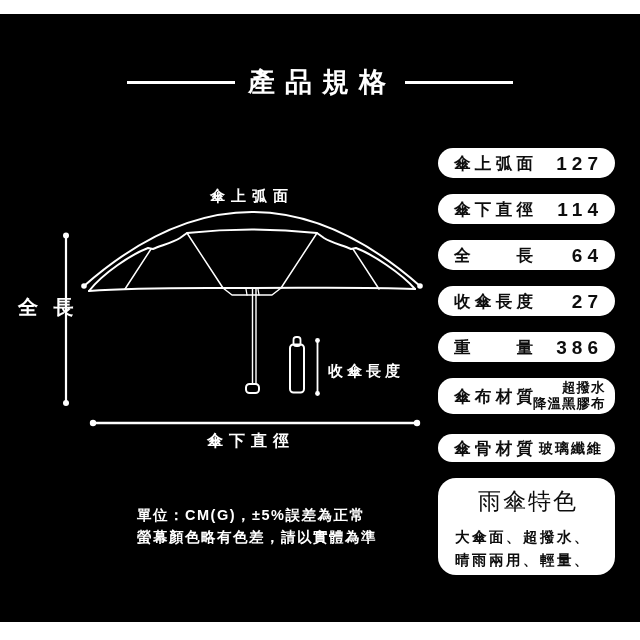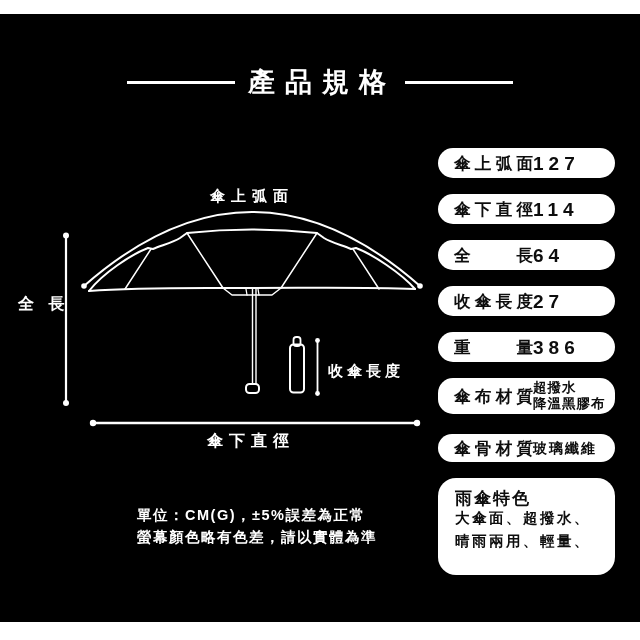--- a/index.html
+++ b/index.html
@@ -14,52 +14,52 @@
   .title-row{position:absolute;left:0;top:64px;width:640px;display:flex;align-items:center;justify-content:center;gap:9px;z-index:3;}
   .title-line{width:108px;height:3px;background:#ffffff;}
   .title-text{color:#ffffff;font-size:27px;font-weight:800;letter-spacing:10px;text-indent:4px;white-space:nowrap;}
 
   
   svg.diagram{position:absolute;left:0;top:0;z-index:1;pointer-events:none;}
 
   
   .dlabel{position:absolute;color:#ffffff;font-weight:700;white-space:nowrap;z-index:2;}
   .lbl-top-arc{left:210px;top:187px;font-size:15px;letter-spacing:6px;}
-  .lbl-full-length{left:18px;top:294px;font-size:16px;letter-spacing:5px;}
+  .lbl-full-length{left:18px;top:294px;font-size:20px;letter-spacing:5px;}
   .lbl-folded-length{left:328px;top:362px;font-size:15px;letter-spacing:4px;}
   .lbl-diameter{left:207px;top:431px;font-size:16px;letter-spacing:6px;}
   .note{position:absolute;left:137px;top:504px;color:#ffffff;font-size:14.5px;font-weight:700;letter-spacing:1.5px;line-height:22px;z-index:2;white-space:nowrap;}
 
   
   .spec-col{position:absolute;left:438px;top:148px;width:177px;z-index:3;}
   .spec-box{
     background:#ffffff;color:#0d0d0d;border-radius:15px;
     display:flex;align-items:center;
     height:30px;margin-bottom:16px;padding:0 12px 0 16px;box-sizing:border-box;
   }
   .spec-label{
     width:79px;font-size:16.5px;font-weight:700;
     text-align:justify;-moz-text-align-last:justify;text-align-last:justify;
     flex:none;line-height:1;
   }
   .spec-value{
-    flex:1;text-align:left;font-size:19px;font-weight:700;letter-spacing:5px;
+    flex:1;text-align:right;font-size:19px;font-weight:700;letter-spacing:5px;
     white-space:nowrap;line-height:1;
   }
   .spec-box.tall{height:36px;margin-bottom:20px;}
   .spec-value.two-line{font-size:13.5px;letter-spacing:1px;line-height:16px;font-weight:700;}
   .spec-box.slim{height:28px;}
   .spec-value.text{font-size:14px;letter-spacing:2px;}
 
   .feature-box{
     background:#ffffff;color:#0d0d0d;border-radius:18px;
     height:97px;margin-top:16px;padding:12px 14px 0 17px;box-sizing:border-box;
   }
-  .feature-title{font-size:17px;font-weight:700;letter-spacing:2px;line-height:1;}
-  .feature-lines{margin-top:0;font-size:14.5px;font-weight:700;letter-spacing:2.5px;line-height:22.5px;white-space:nowrap;}
+  .feature-title{font-size:23px;font-weight:400;letter-spacing:2px;line-height:1;text-align:center;}
+  .feature-lines{margin-top:13px;font-size:14.5px;font-weight:700;letter-spacing:2.5px;line-height:22.5px;white-space:nowrap;}
 </style>
 </head>
 <body>
 
 <div class="bg-black"></div>
 
 <div class="title-row">
   <div class="title-line"></div>
   <div class="title-text">產品規格</div>
   <div class="title-line"></div>

